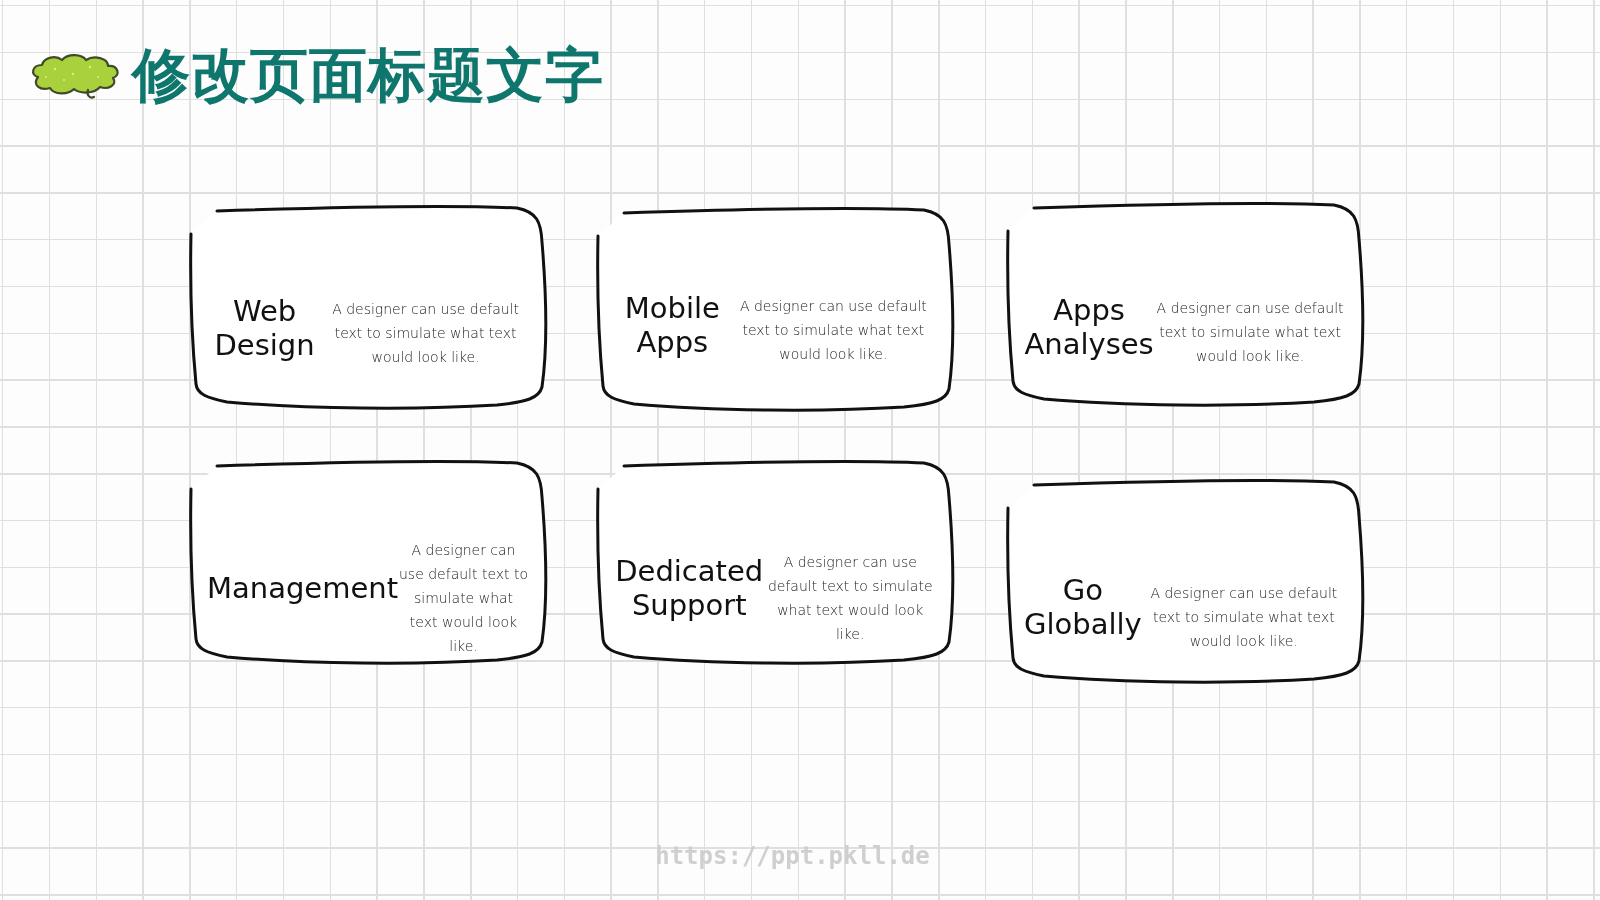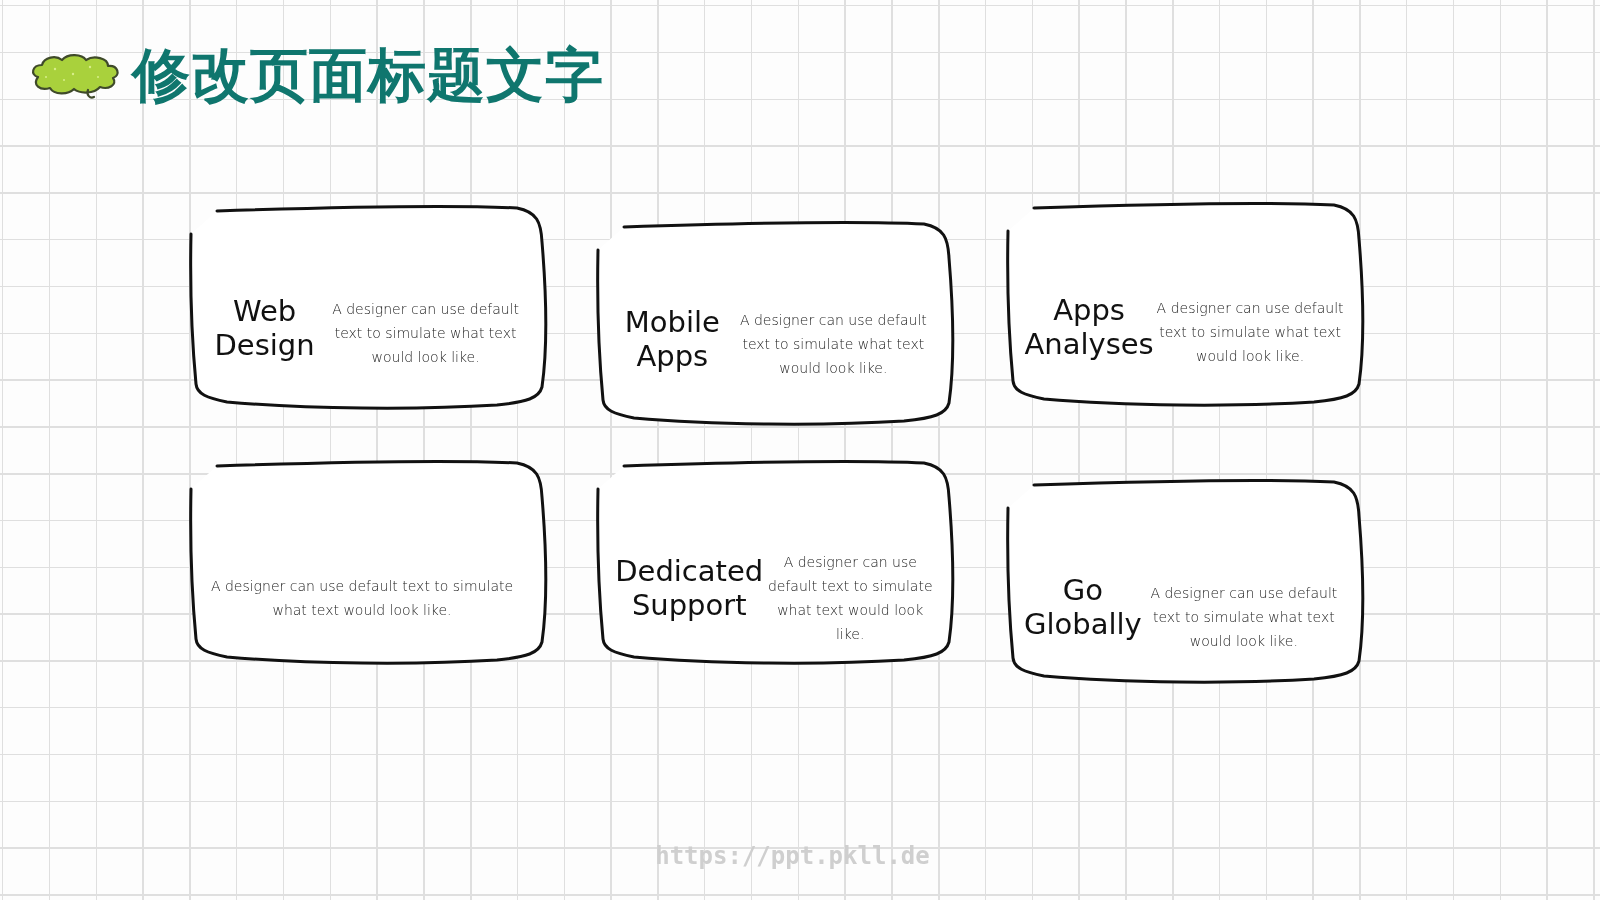--- a/index.html
+++ b/index.html
@@ -71,21 +71,21 @@
 <div class="card" style="left:187px; top:202px;">
   <svg class="frame" viewBox="0 0 362 210">
     <path d="M30 9 C120 6 250 2 330 6 C350 10 354 20 355 40 C360 100 360 150 355 185 C352 196 340 200 310 203 C230 208 120 207 40 200 C20 196 10 192 9 182 C5 140 3 80 4 32" fill="#ffffff" stroke="#111" stroke-width="3" stroke-linecap="round" stroke-linejoin="round"></path>
   </svg>
   <div class="content" style="padding-top:42px;">
     <div class="card-title">Web Design</div>
     <div class="card-desc" style="margin-top:10px;">A designer can use default text to simulate what text would look like.</div>
   </div>
 </div>
 
-<div class="card" style="left:594px; top:218px;">
+<div class="card" style="left:594px; top:204px;">
   <svg class="frame" viewBox="0 0 362 210">
     <path d="M30 9 C120 6 250 2 330 6 C350 10 354 20 355 40 C360 100 360 150 355 185 C352 196 340 200 310 203 C230 208 120 207 40 200 C20 196 10 192 9 182 C5 140 3 80 4 32" fill="#ffffff" stroke="#111" stroke-width="3" stroke-linecap="round" stroke-linejoin="round"></path>
   </svg>
   <div class="content" style="padding-top:32px;">
     <div class="card-title">Mobile Apps</div>
     <div class="card-desc" style="margin-top:10px;">A designer can use default text to simulate what text would look like.</div>
   </div>
 </div>
 
 <div class="card" style="left:1004px; top:199px;">
@@ -96,20 +96,21 @@
     <div class="card-title">Apps Analyses</div>
     <div class="card-desc" style="margin-top:10px;">A designer can use default text to simulate what text would look like.</div>
   </div>
 </div>
 
 <div class="card" style="left:187px; top:457px;">
   <svg class="frame" viewBox="0 0 362 210">
     <path d="M30 9 C120 6 250 2 330 6 C350 10 354 20 355 40 C360 100 360 150 355 185 C352 196 340 200 310 203 C230 208 120 207 40 200 C20 196 10 192 9 182 C5 140 3 80 4 32" fill="#ffffff" stroke="#111" stroke-width="3" stroke-linecap="round" stroke-linejoin="round"></path>
   </svg>
   <div class="content" style="padding-top:52px;">
+    <div class="card-title">Management</div>
     <div class="card-desc" style="margin-top:20px;">A designer can use default text to simulate what text would look like.</div>
   </div>
 </div>
 
 <div class="card" style="left:594px; top:457px;">
   <svg class="frame" viewBox="0 0 362 210">
     <path d="M30 9 C120 6 250 2 330 6 C350 10 354 20 355 40 C360 100 360 150 355 185 C352 196 340 200 310 203 C230 208 120 207 40 200 C20 196 10 192 9 182 C5 140 3 80 4 32" fill="#ffffff" stroke="#111" stroke-width="3" stroke-linecap="round" stroke-linejoin="round"></path>
   </svg>
   <div class="content" style="padding-top:52px;">
     <div class="card-title">Dedicated Support</div>

